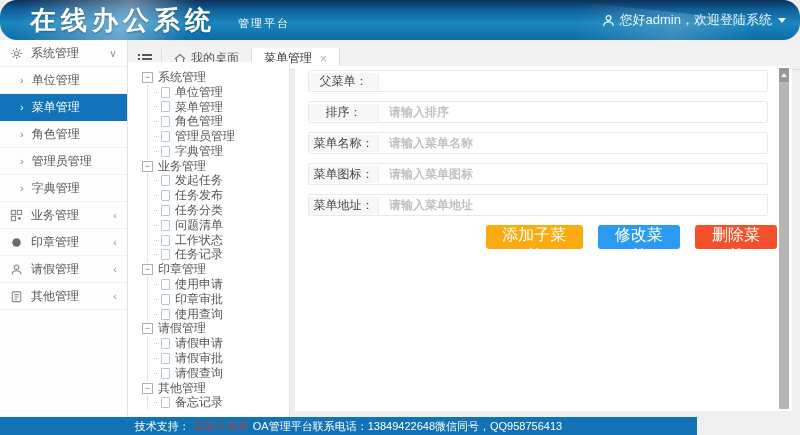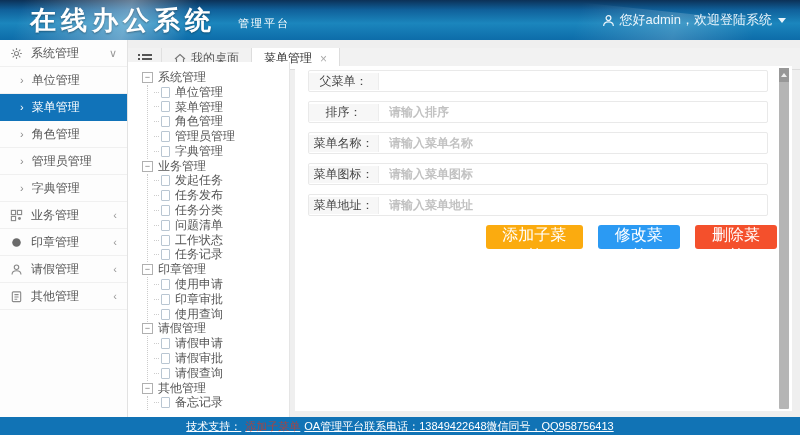--- a/index.html
+++ b/index.html
@@ -2,21 +2,21 @@
 <html><head>
 <meta charset="utf-8">
 <style>
   * { margin:0; padding:0; box-sizing:border-box; }
   html,body { width:800px; height:435px; overflow:hidden;
     font-family:"Liberation Sans","DejaVu Sans",sans-serif; background:#efefef; }
   .stage { position:relative; width:800px; height:435px; }
 
   
   .header { position:absolute; top:0; left:0; width:800px; height:40px; overflow:hidden;
-    background:linear-gradient(180deg,#0c3157 0%,#10619b 25%,#1b86bd 58%,#0d6ca9 100%); }
+    background:linear-gradient(180deg,#0c3157 0%,#10619b 25%,#1b86bd 58%,#0d6ca9 100%);border-radius:17px; }
   .swoosh1 { position:absolute; top:-30px; left:-60px; width:420px; height:90px;
     background:linear-gradient(115deg,rgba(255,255,255,0) 20%,rgba(255,255,255,.38) 45%,rgba(255,255,255,0) 60%);
     transform:rotate(-8deg); }
   .swoosh2 { position:absolute; top:10px; right:-40px; width:380px; height:70px;
     background:linear-gradient(100deg,rgba(255,255,255,0) 30%,rgba(255,255,255,.18) 55%,rgba(255,255,255,0) 75%);
     transform:rotate(6deg); }
   .brand-row { position:absolute; top:0; left:30px; height:40px; display:flex; align-items:center; }
   .brand-title { color:#fff; font-size:26px; font-weight:bold; letter-spacing:5px;
     text-shadow:0 1px 2px rgba(0,0,0,.35); }
   .brand-sub { color:#fff; font-size:11px; margin-left:22px; margin-top:6px; letter-spacing:2px; }
@@ -82,22 +82,22 @@
 
   
   .v-scrollbar { position:absolute; top:2px; right:3px; width:10px; height:341px;
     background:#b5b5b5; border-radius:1px; }
   .v-scroll-btn { position:absolute; top:0; left:0; width:10px; height:14px; background:#989898;
     display:flex; align-items:center; justify-content:center; }
   .v-scroll-btn::before { content:""; width:0; height:0; border-left:3px solid transparent;
     border-right:3px solid transparent; border-bottom:4px solid #f0f0f0; }
 
   
-  .footer { position:absolute; bottom:0; left:0; width:800px; height:18px; background:#1173b5;
-    display:flex; align-items:center; justify-content:center; font-size:11px; color:#fff;text-decoration:underline; }
+  .footer { position:absolute; bottom:0; left:0; width:697px; height:18px; background:#1173b5;
+    display:flex; align-items:center; justify-content:center; font-size:11px; color:#fff; }
   .footer .vendor { color:#a94442; margin:0 4px; }
 </style>
 </head>
 <body>
 
 <div class="stage">
 
   <div class="header">
     <div class="swoosh1"></div>
     <div class="swoosh2"></div>

